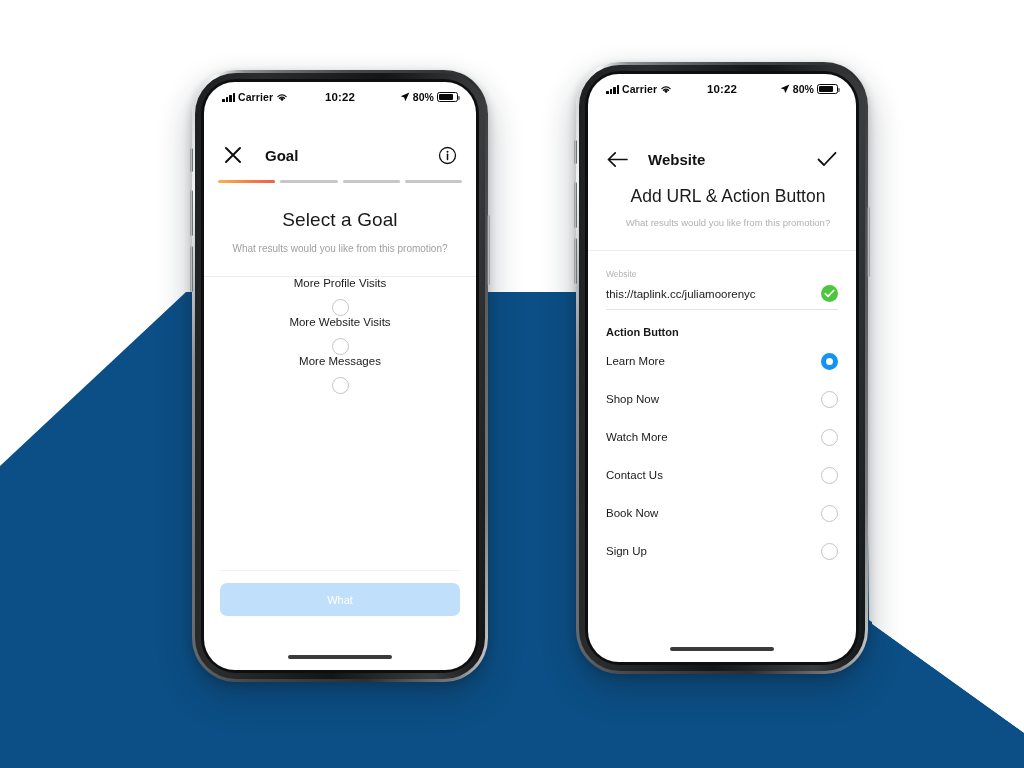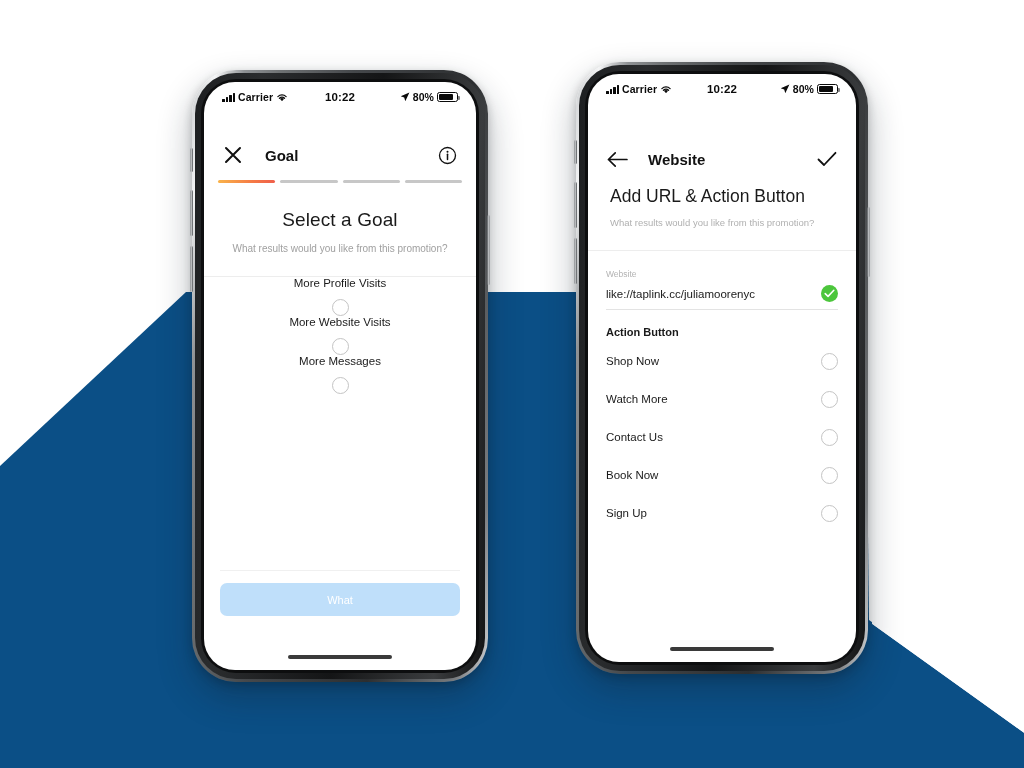--- a/index.html
+++ b/index.html
@@ -119,21 +119,21 @@
     display: flex; align-items: center; justify-content: center;
     color: #ffffff; font-size: 11px;
   }
 
   .home-ind {
     position: absolute; bottom: 11px; left: 50%; transform: translateX(-50%);
     width: 104px; height: 4px; border-radius: 3px; background: #3a3a3a;
   }
 
   
-  .r-hero { padding: 4px 18px 12px 22px; }
+  .r-hero { padding: 4px 18px 12px 30px; text-align: center; }
   .r-hero-title { font-size: 17.5px; color: #1a1a1a; }
   .r-hero-sub { font-size: 9.5px; color: #b0b0b0; margin-top: 10px; }
 
   .field-wrap { padding: 4px 18px 0 18px; }
   .field-label { font-size: 8.5px; color: #b3b3b3; margin-bottom: 6px; }
   .field-row { display: flex; align-items: center; gap: 8px; padding-bottom: 7px; border-bottom: 1px solid #e3e3e3; }
   .field-value { flex: 1; font-size: 11.5px; color: #1a1a1a; }
   .ok-badge {
     width: 17px; height: 17px; border-radius: 50%; background: #4cc63c;
     display: flex; align-items: center; justify-content: center; flex: 0 0 auto;
@@ -307,33 +307,37 @@
 
       <div class="r-hero">
         <div class="r-hero-title">Add URL &amp; Action Button</div>
         <div class="r-hero-sub">What results would you like from this promotion?</div>
       </div>
       <div class="hr" style="margin:10px 0 14px 0;"></div>
 
       <div class="field-wrap">
         <div class="field-label">Website</div>
         <div class="field-row">
-          <div class="field-value" placeholder="http://">like://taplink.cc/juliamoorenyc</div>
+          <div class="field-value" placeholder="http://">this://taplink.cc/juliamoorenyc</div>
           <div class="ok-badge">
             <svg width="11" height="9" viewBox="0 0 12 10">
               <path d="M1.2 5.1 L4.4 8.2 L10.8 1.4" stroke="#ffffff" stroke-width="1.7" fill="none" stroke-linecap="round" stroke-linejoin="round"></path>
             </svg>
           </div>
         </div>
       </div>
 
       <div class="section-head">Action Button</div>
 
       <div class="r-list">
         <div class="r-row">
+          <div class="r-label">Learn More</div>
+          <div class="radio sel"></div>
+        </div>
+        <div class="r-row">
           <div class="r-label">Shop Now</div>
           <div class="radio"></div>
         </div>
         <div class="r-row">
           <div class="r-label">Watch More</div>
           <div class="radio"></div>
         </div>
         <div class="r-row">
           <div class="r-label">Contact Us</div>
           <div class="radio"></div>

